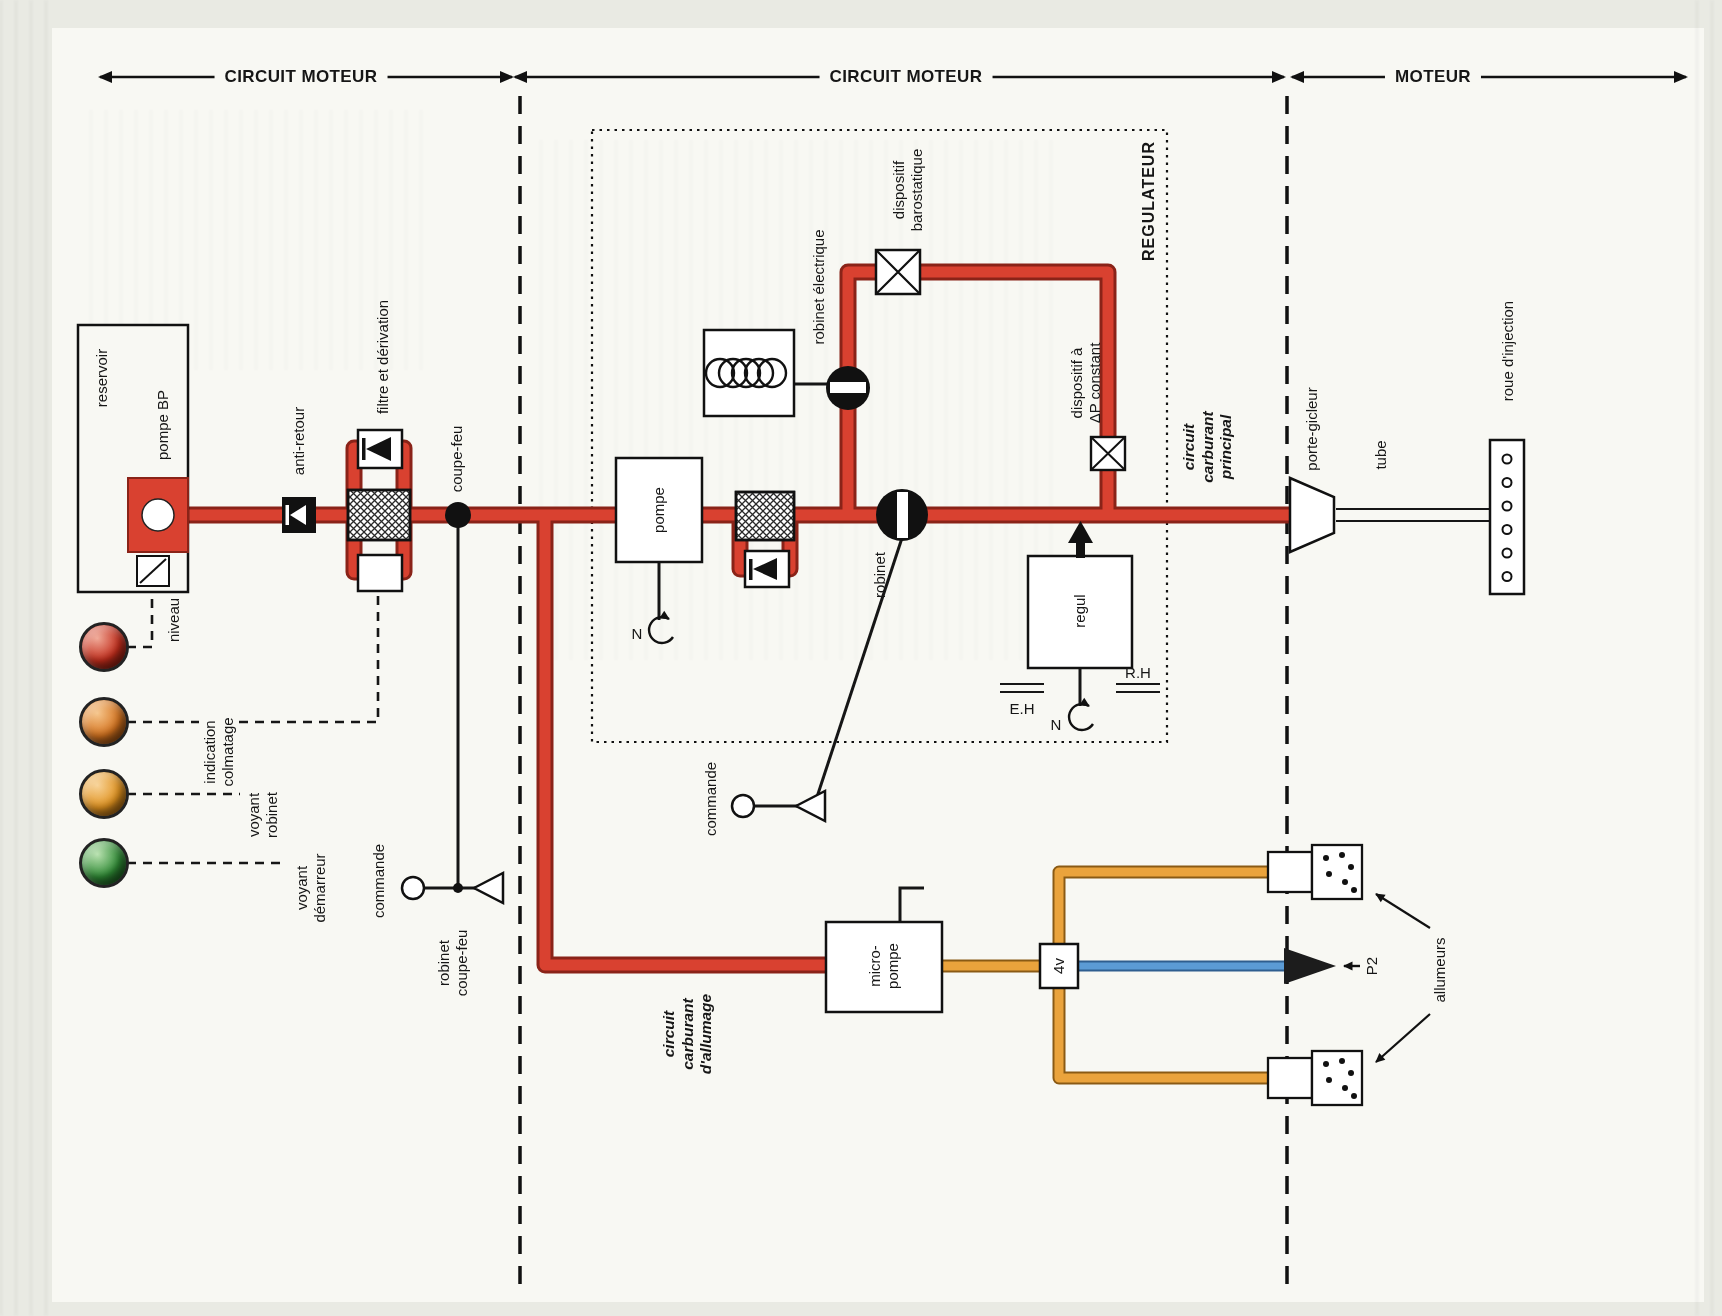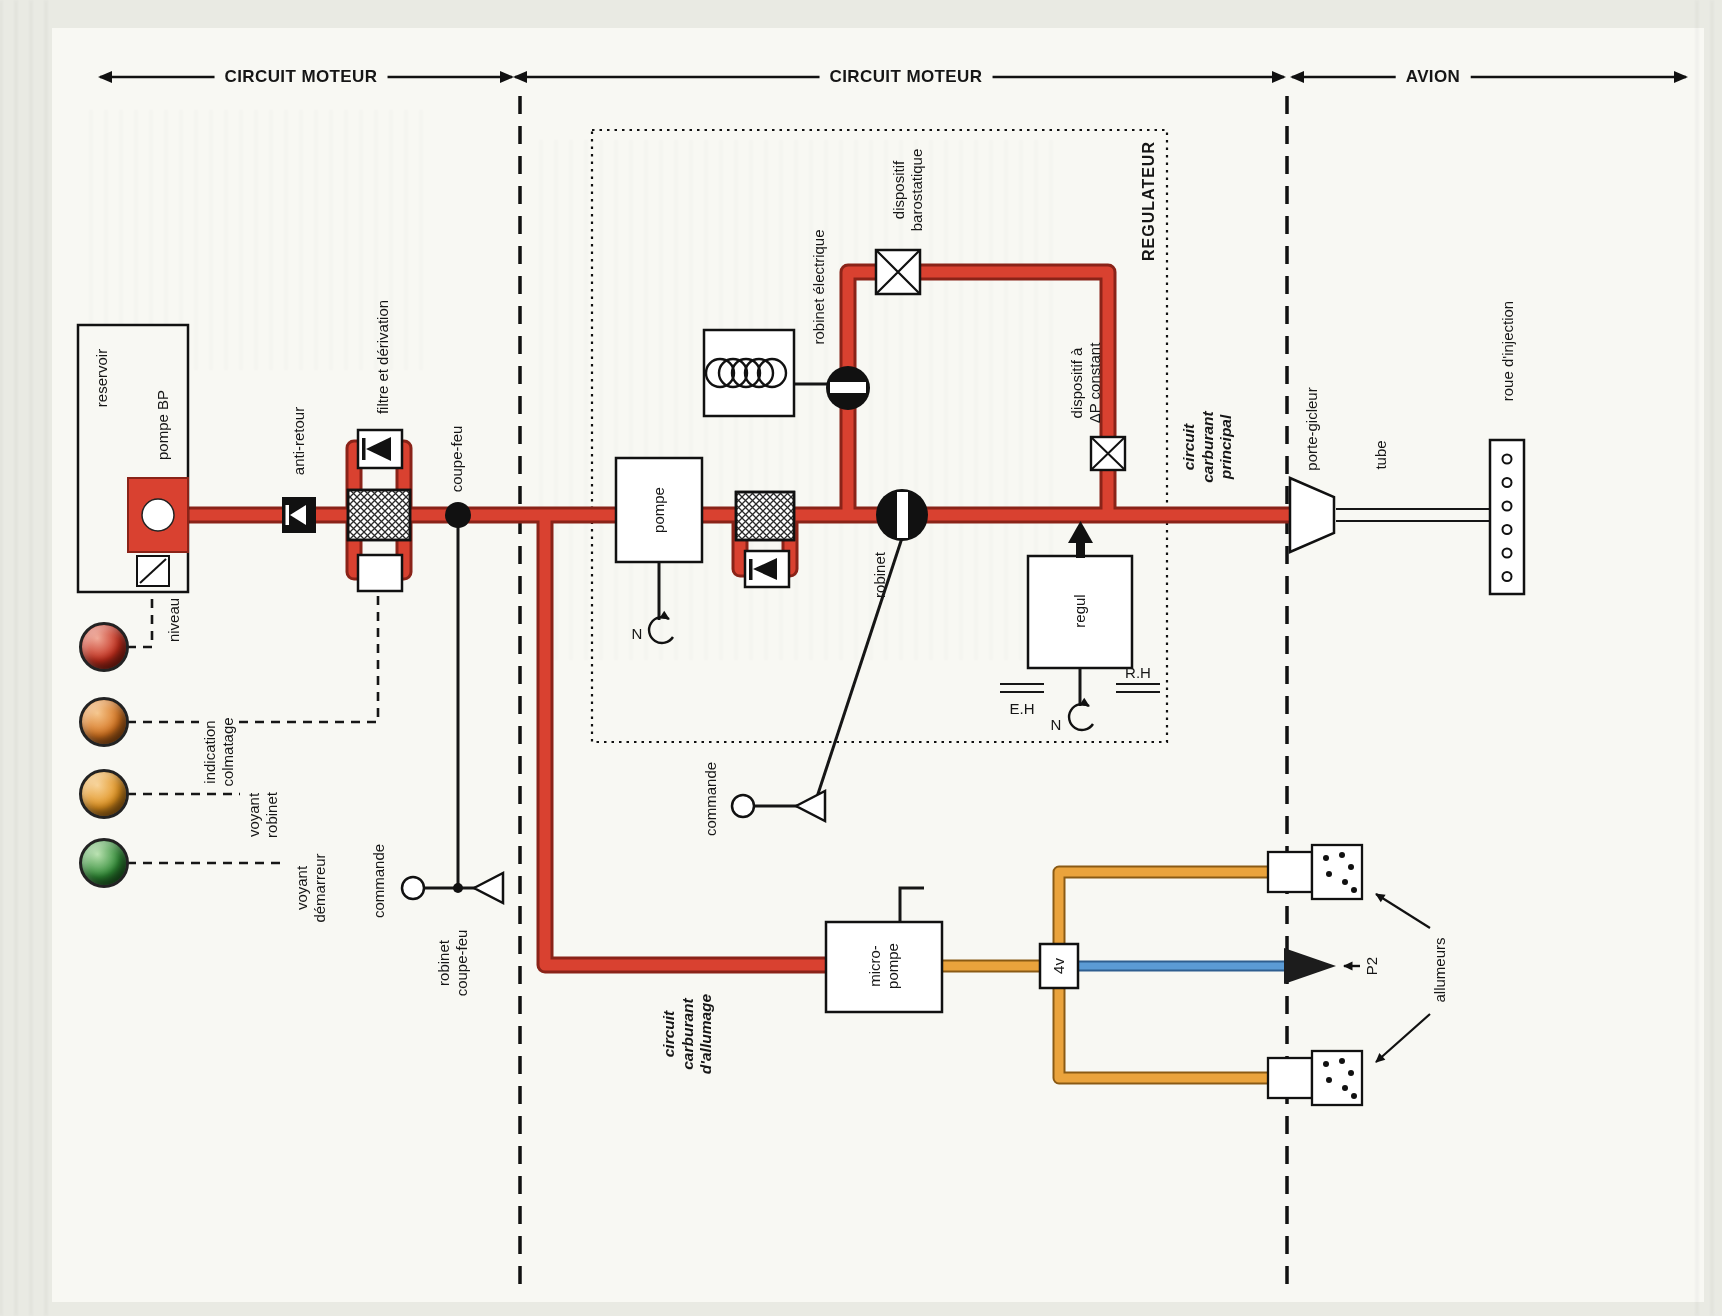--- a/index.html
+++ b/index.html
@@ -260,21 +260,21 @@
     </g>
   </svg>
 
   <div class="light light-red" style="left:104px;top:647px;"></div>
   <div class="light light-amber" style="left:104px;top:722px;"></div>
   <div class="light light-orange" style="left:104px;top:794px;"></div>
   <div class="light light-green" style="left:104px;top:863px;"></div>
 
   <div class="hlabel section-label" style="left:301px;top:77px;">CIRCUIT MOTEUR</div>
   <div class="hlabel section-label" style="left:906px;top:77px;">CIRCUIT MOTEUR</div>
-  <div class="hlabel section-label" style="left:1433px;top:77px;">AVION</div>
+  <div class="hlabel section-label" style="left:1433px;top:77px;">MOTEUR</div>
 
   <div class="vlabel" style="left:102px;top:378px;">reservoir</div>
   <div class="vlabel" style="left:163px;top:425px;">pompe BP</div>
   <div class="vlabel" style="left:174px;top:620px;">niveau</div>
   <div class="vlabel masked" style="left:219px;top:752px;">indication
 colmatage</div>
   <div class="vlabel" style="left:263px;top:815px;">voyant
 robinet</div>
   <div class="vlabel" style="left:311px;top:888px;">voyant
 démarreur</div>

